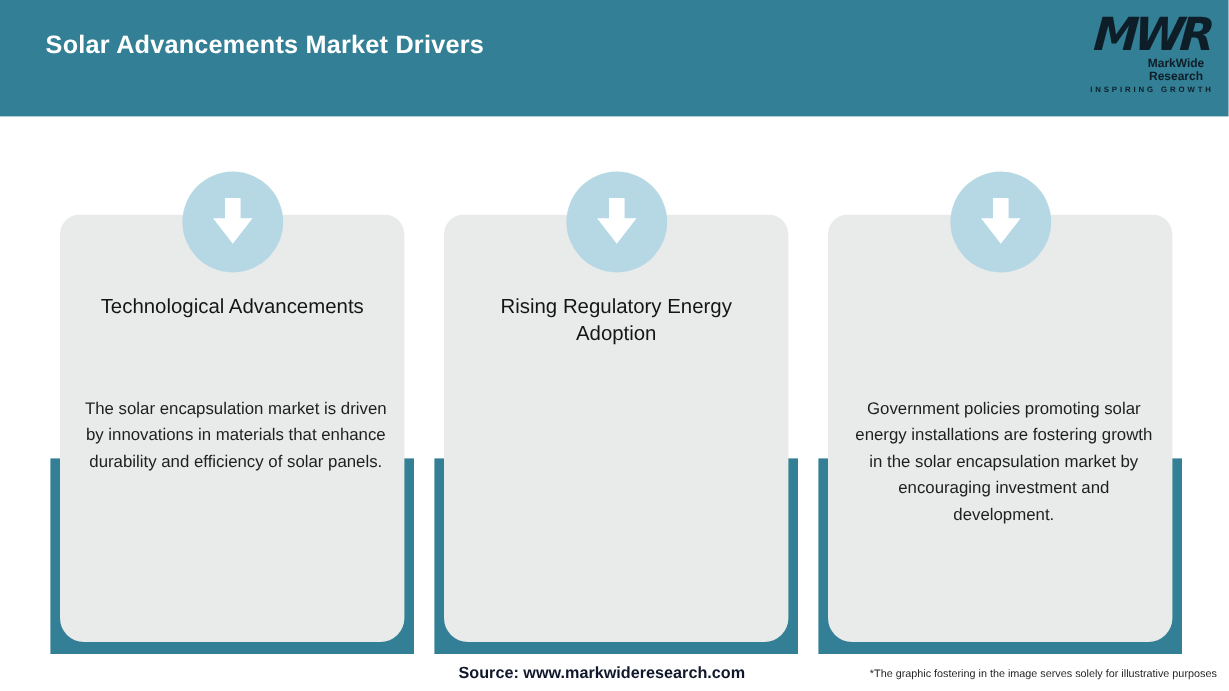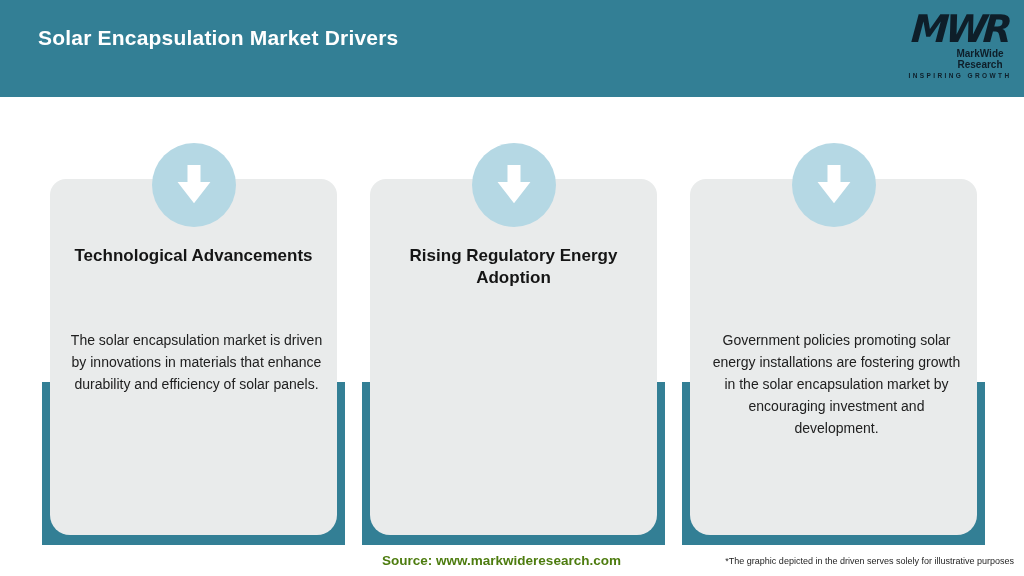--- a/index.html
+++ b/index.html
@@ -38,43 +38,43 @@
     background:#E9EBEB;border-radius:16px 16px 20px 20px;
   }
   .circle{
     position:absolute;top:-36px;left:50%;margin-left:-42px;width:84px;height:84px;
     border-radius:50%;background:#B5D8E4;
     display:flex;align-items:center;justify-content:center;
   }
   .circle svg{display:block;}
   .card-title{
     position:absolute;top:66px;left:12px;right:12px;margin:0;text-align:center;
-    font-size:17px;font-weight:bold;color:#151515;line-height:1.32;
+    font-size:17px;font-weight:normal;color:#151515;line-height:1.32;
   }
   .card-body{
     position:absolute;top:150px;left:17px;right:11px;margin:0;
     font-size:14px;color:#202020;line-height:22px;text-align:center;
   }
   
   .source{
     position:absolute;top:553px;left:0;width:1003px;text-align:center;
-    font-size:13.5px;font-weight:bold;color:#4d7c0f;
+    font-size:13.5px;font-weight:bold;color:#0f172a;
   }
   .disclaimer{
     position:absolute;top:556px;right:10px;
     font-size:9px;color:#1E1E1E;
   }
 </style>
 </head>
 <body>
 
 <div class="canvas">
 
   <div class="header">
-    <h1 class="header-title">Solar Encapsulation Market Drivers</h1>
+    <h1 class="header-title">Solar Advancements Market Drivers</h1>
     <div class="logo">
       <div class="logo-mwr">MWR</div>
       <div class="logo-name">MarkWide Research</div>
       <div class="logo-tagline">INSPIRING GROWTH</div>
     </div>
   </div>
 
   <div class="group g1">
     <div class="frame"></div>
     <div class="card">
@@ -106,15 +106,15 @@
       <div class="circle">
         <svg width="52" height="58" viewBox="0 0 24 24" aria-hidden="true">
           <path d="M9 2.8 L15 2.8 L15 10.6 L19.6 10.6 L12 20.4 L4.4 10.6 L9 10.6 Z" fill="#ffffff"></path>
         </svg>
       </div>
       <p class="card-body">Government policies promoting solar energy installations are fostering growth in the solar encapsulation market by encouraging investment and development.</p>
     </div>
   </div>
 
   <div class="source">Source: www.markwideresearch.com</div>
-  <div class="disclaimer">*The graphic depicted in the driven serves solely for illustrative purposes</div>
+  <div class="disclaimer">*The graphic fostering in the image serves solely for illustrative purposes</div>
 
 </div>
 
 </body></html>

